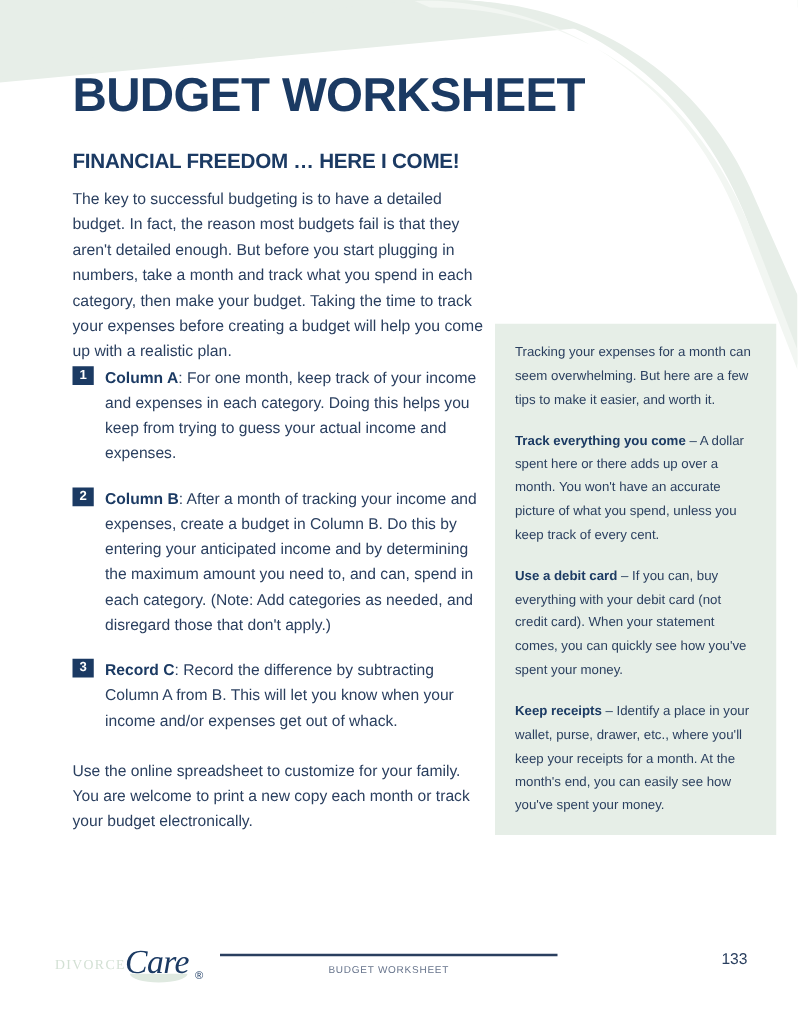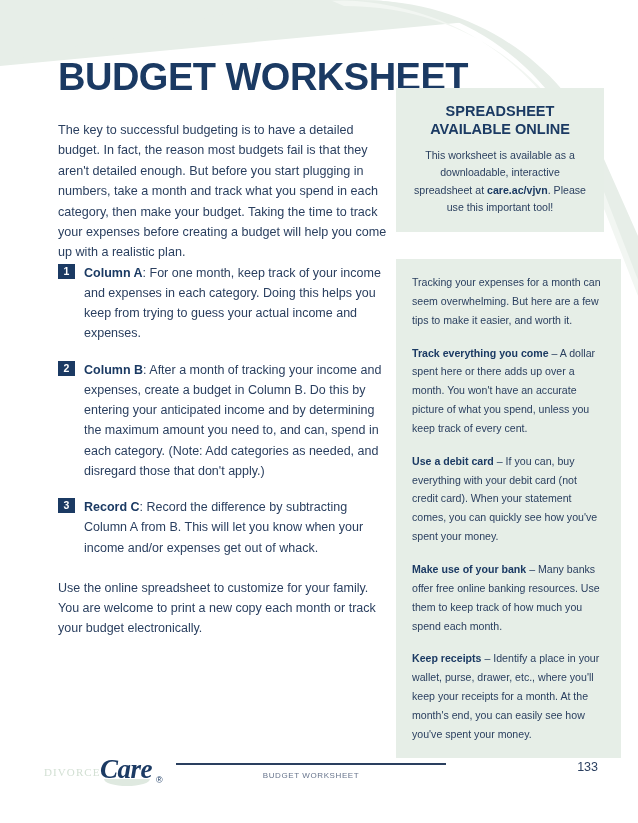--- a/index.html
+++ b/index.html
@@ -118,21 +118,21 @@
     font-family:"Liberation Serif", serif;
     font-size:11px;
     letter-spacing:1.1px;
     color:#d3e0d4;
   }
   .logo-care{
     position:absolute;left:56px;top:-1px;
     font-family:"Liberation Serif", serif;
     font-style:italic;
     font-size:27px;
-    font-weight:bold;
+    font-weight:normal;
     color:#1b3a63;
     letter-spacing:-0.5px;
   }
   .logo-dot{
     position:absolute;left:112px;top:20px;
     font-size:9px;color:#1b3a63;
   }
   .logo-swoosh{
     position:absolute;left:60px;top:24px;width:46px;height:7px;
     background:#dfe9e0;border-radius:0 0 50% 50%/0 0 100% 100%;
@@ -163,20 +163,21 @@
     <path d="M0,0 L360,0 C470,0 560,70 600,185 L638,300 L638,0 Z" fill="#ffffff"></path>
     <path d="M352,0 C474,0 566,78 605,196 L638,292 L638,236 L600,150 C560,60 470,0 360,0 Z" fill="#e7eee8"></path>
     <path d="M330,0 C452,0 548,66 592,178 L638,296 L638,280 L604,192 C562,78 468,6 344,6 Z" fill="#f2f6f2"></path>
     <path d="M0,0 L360,0 C300,0 240,10 180,24 L0,62 Z" fill="#e7eee8"></path>
   </svg>
 
   <div class="left-col">
 
     <h1 class="doc-title">BUDGET WORKSHEET</h1>
 
+    <h2 class="sub-title">FINANCIAL FREEDOM … HERE I COME!</h2>
 
     <p class="intro-p">The key to successful budgeting is to have a detailed budget. In fact, the reason most budgets fail is that they aren't detailed enough. But before you start plugging in numbers, take a month and track what you spend in each category, then make your budget. Taking the time to track your expenses before creating a budget will help you come up with a realistic plan.</p>
 
 
     <div class="step">
       <span class="step-num">1</span>
       <b>Column A</b><span>:</span><span> For one month, keep track of your income and expenses in each category. Doing this helps you keep from trying to guess your actual income and expenses.</span>
     </div>
 
     <div class="step">
@@ -185,39 +186,32 @@
     </div>
 
     <div class="step">
       <span class="step-num">3</span>
       <b>Record C</b><span>:</span><span> Record the difference by subtracting Column A from B. This will let you know when your income and/or expenses get out of whack.</span>
     </div>
 
     <p class="closing-p">Use the online spreadsheet to customize for your family. You are welcome to print a new copy each month or track your budget electronically.</p>
   </div>
 
-  <div class="panel panel-top">
-    <div class="panel-title">SPREADSHEET AVAILABLE ONLINE</div>
-    <p class="panel-body"><span>This worksheet is available as a downloadable, interactive spreadsheet at </span><b>care.ac/vjvn</b><span>. Please use this important tool!</span></p>
-  </div>
 
   <div class="panel panel-tips">
     <p class="tip">Tracking your expenses for a month can seem overwhelming. But here are a few tips to make it easier, and worth it.</p>
 
     <p class="tip">
       <b>Track everything you come</b><span> – A dollar spent here or there adds up over a month. You won't have an accurate picture of what you spend, unless you keep track of every cent.</span>
     </p>
 
     <p class="tip">
       <b>Use a debit card</b><span> – If you can, buy everything with your debit card (not credit card). When your statement comes, you can quickly see how you've spent your money.</span>
     </p>
 
-    <p class="tip">
-      <b>Make use of your bank</b><span> – Many banks offer free online banking resources. Use them to keep track of how much you spend each month.</span>
-    </p>
 
     <p class="tip">
       <b>Keep receipts</b><span> – Identify a place in your wallet, purse, drawer, etc., where you'll keep your receipts for a month. At the month's end, you can easily see how you've spent your money.</span>
     </p>
   </div>
 
   <div class="footer">
     <div class="logo">
       <span class="logo-divorce">DIVORCE</span>
       <span class="logo-swoosh"></span>

